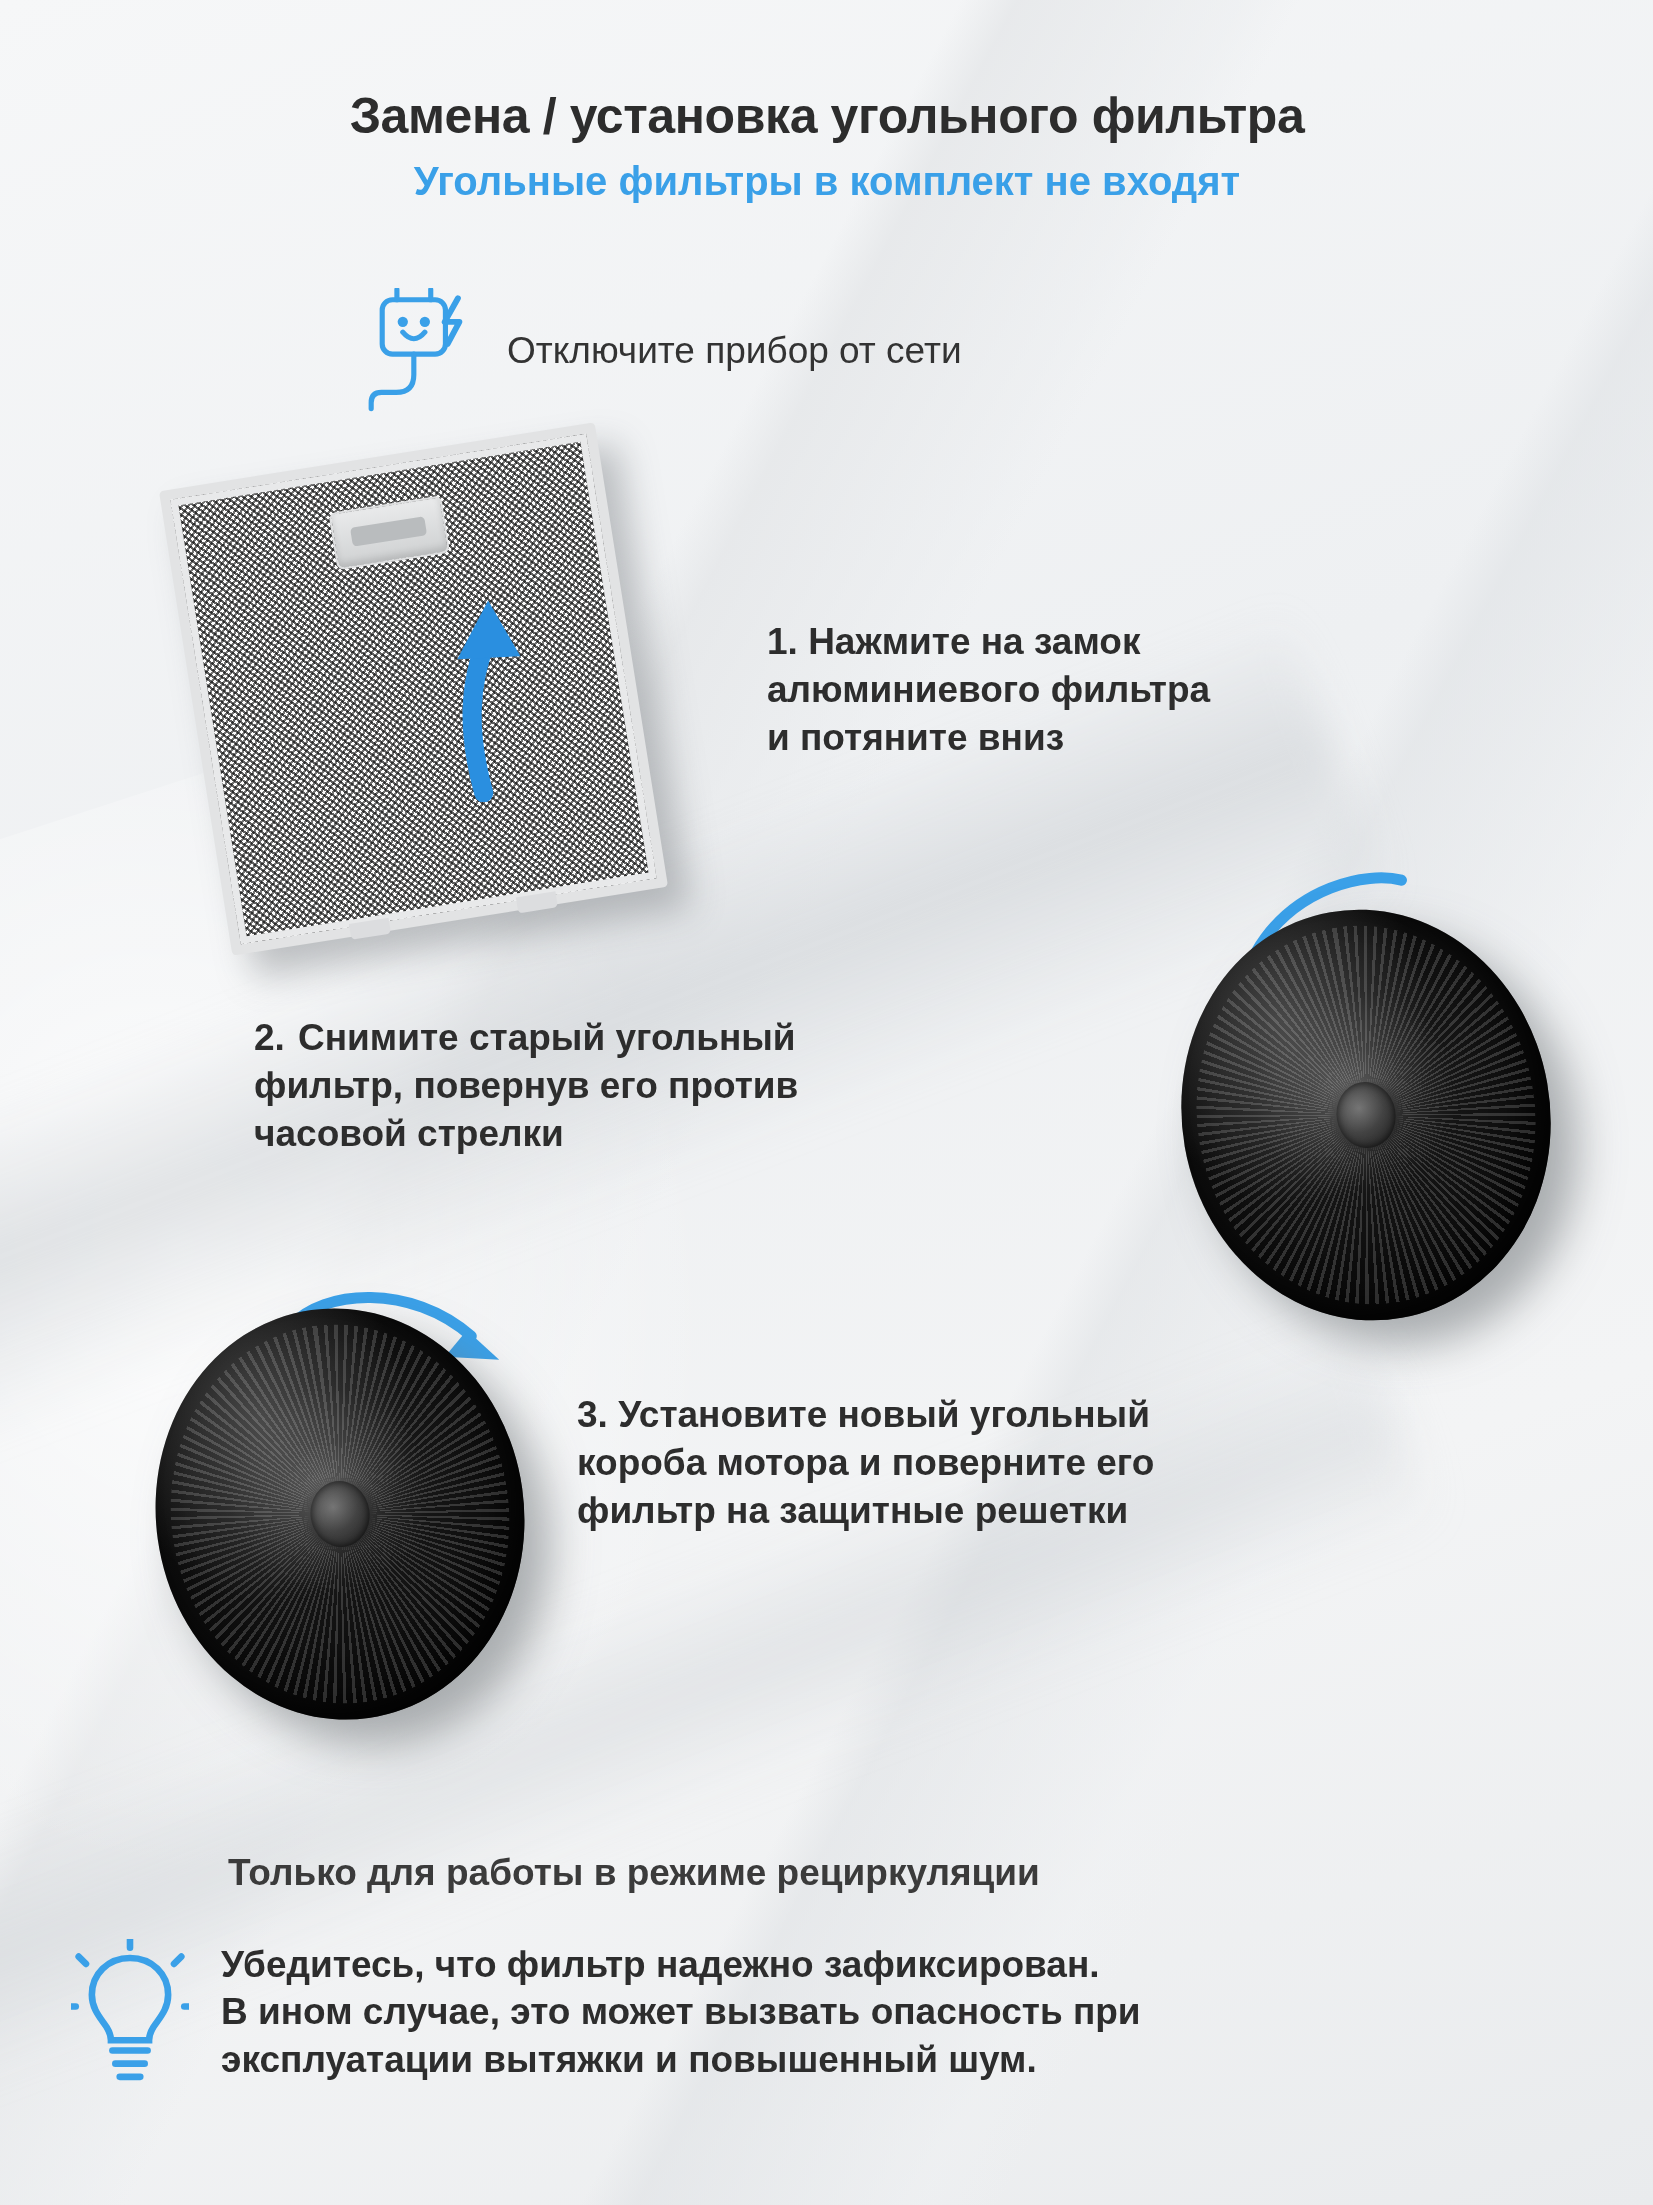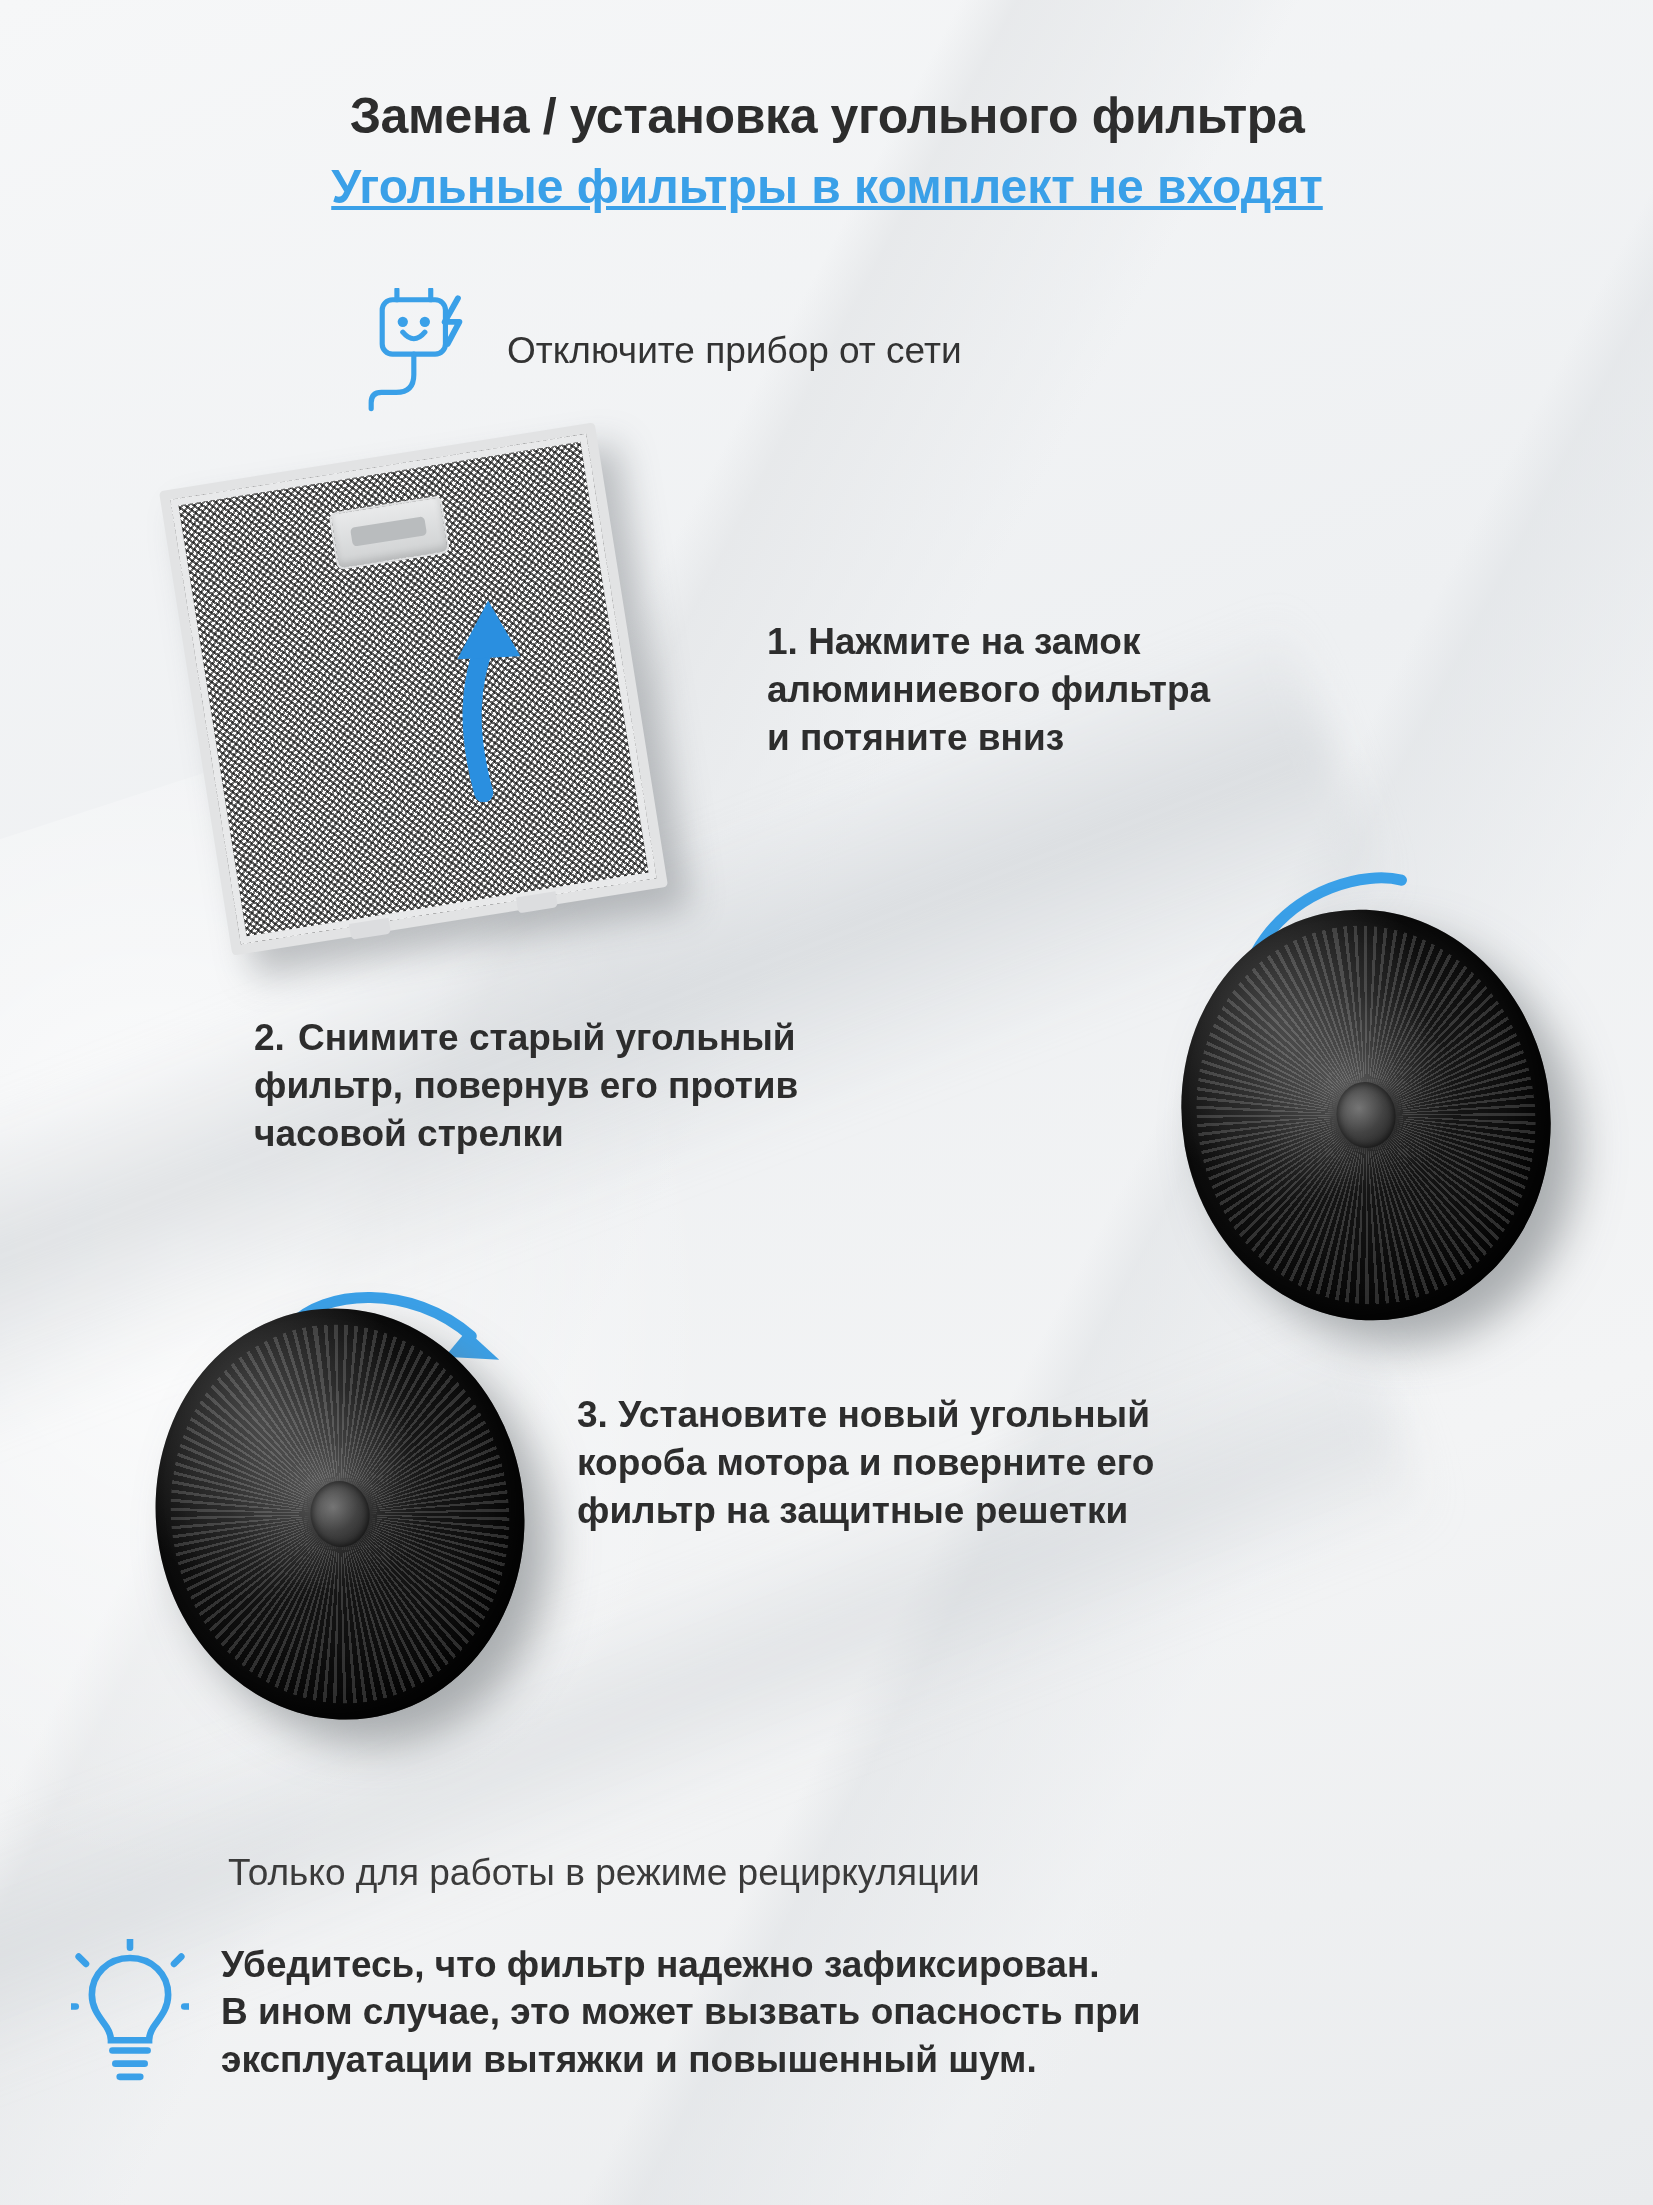--- a/index.html
+++ b/index.html
@@ -66,24 +66,23 @@
     font-weight: 700;
     letter-spacing: -0.4px;
     color: #2d2d2d;
   }
   .subtitle {
     position: absolute;
     top: 159px;
     left: 0;
     width: 1654px;
     text-align: center;
-    font-size: 48px;
+    font-size: 40px;
     font-weight: 700;
     color: #3aa0e8;
-    text-decoration: underline;
   }
 
   
   .unplug-row {
     position: absolute;
     top: 288px;
     left: 360px;
     display: flex;
     align-items: center;
     gap: 7px;
@@ -252,21 +251,21 @@
   #arrow-b    { left: 279px; top: 1279px; }
 
   
   .footer-note {
     position: absolute;
     top: 1852px;
     left: 228px;
     width: 1250px;
     font-size: 37px;
     color: #3b3b3b;
-    font-weight: 400;
+    font-weight: 700;
   }
   .footer-warn {
     position: absolute;
     top: 1941px;
     left: 221px;
     width: 1323px;
     font-size: 37px;
     font-weight: 700;
     line-height: 1.28;
     color: #2d2d2d;

